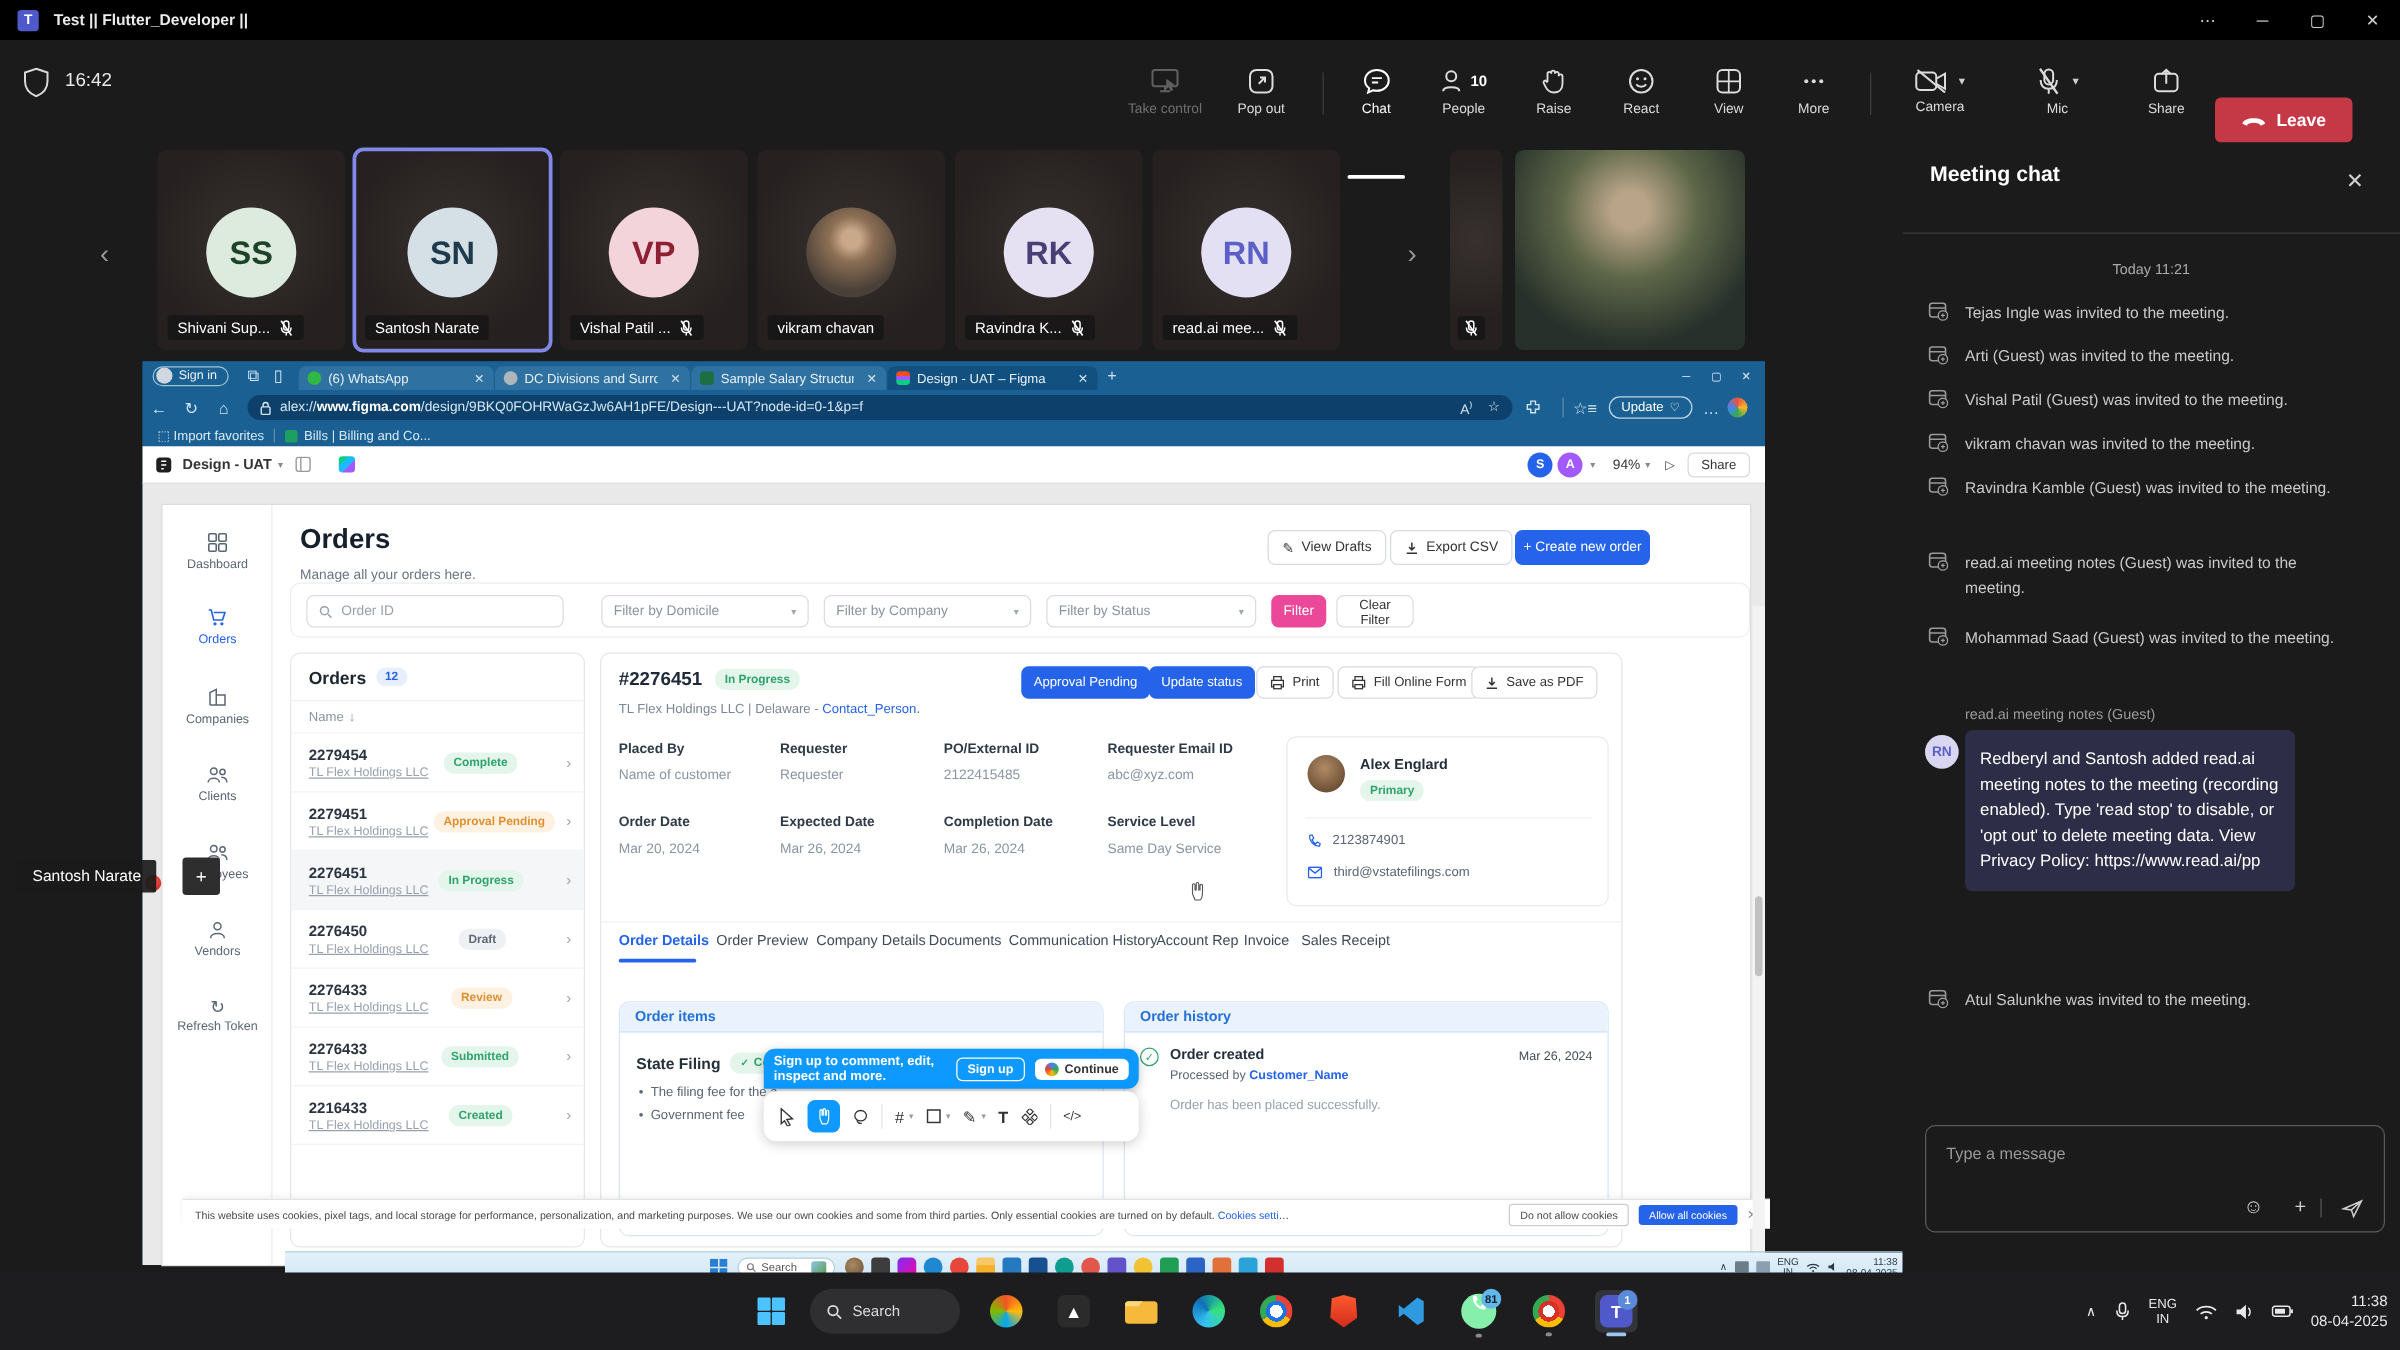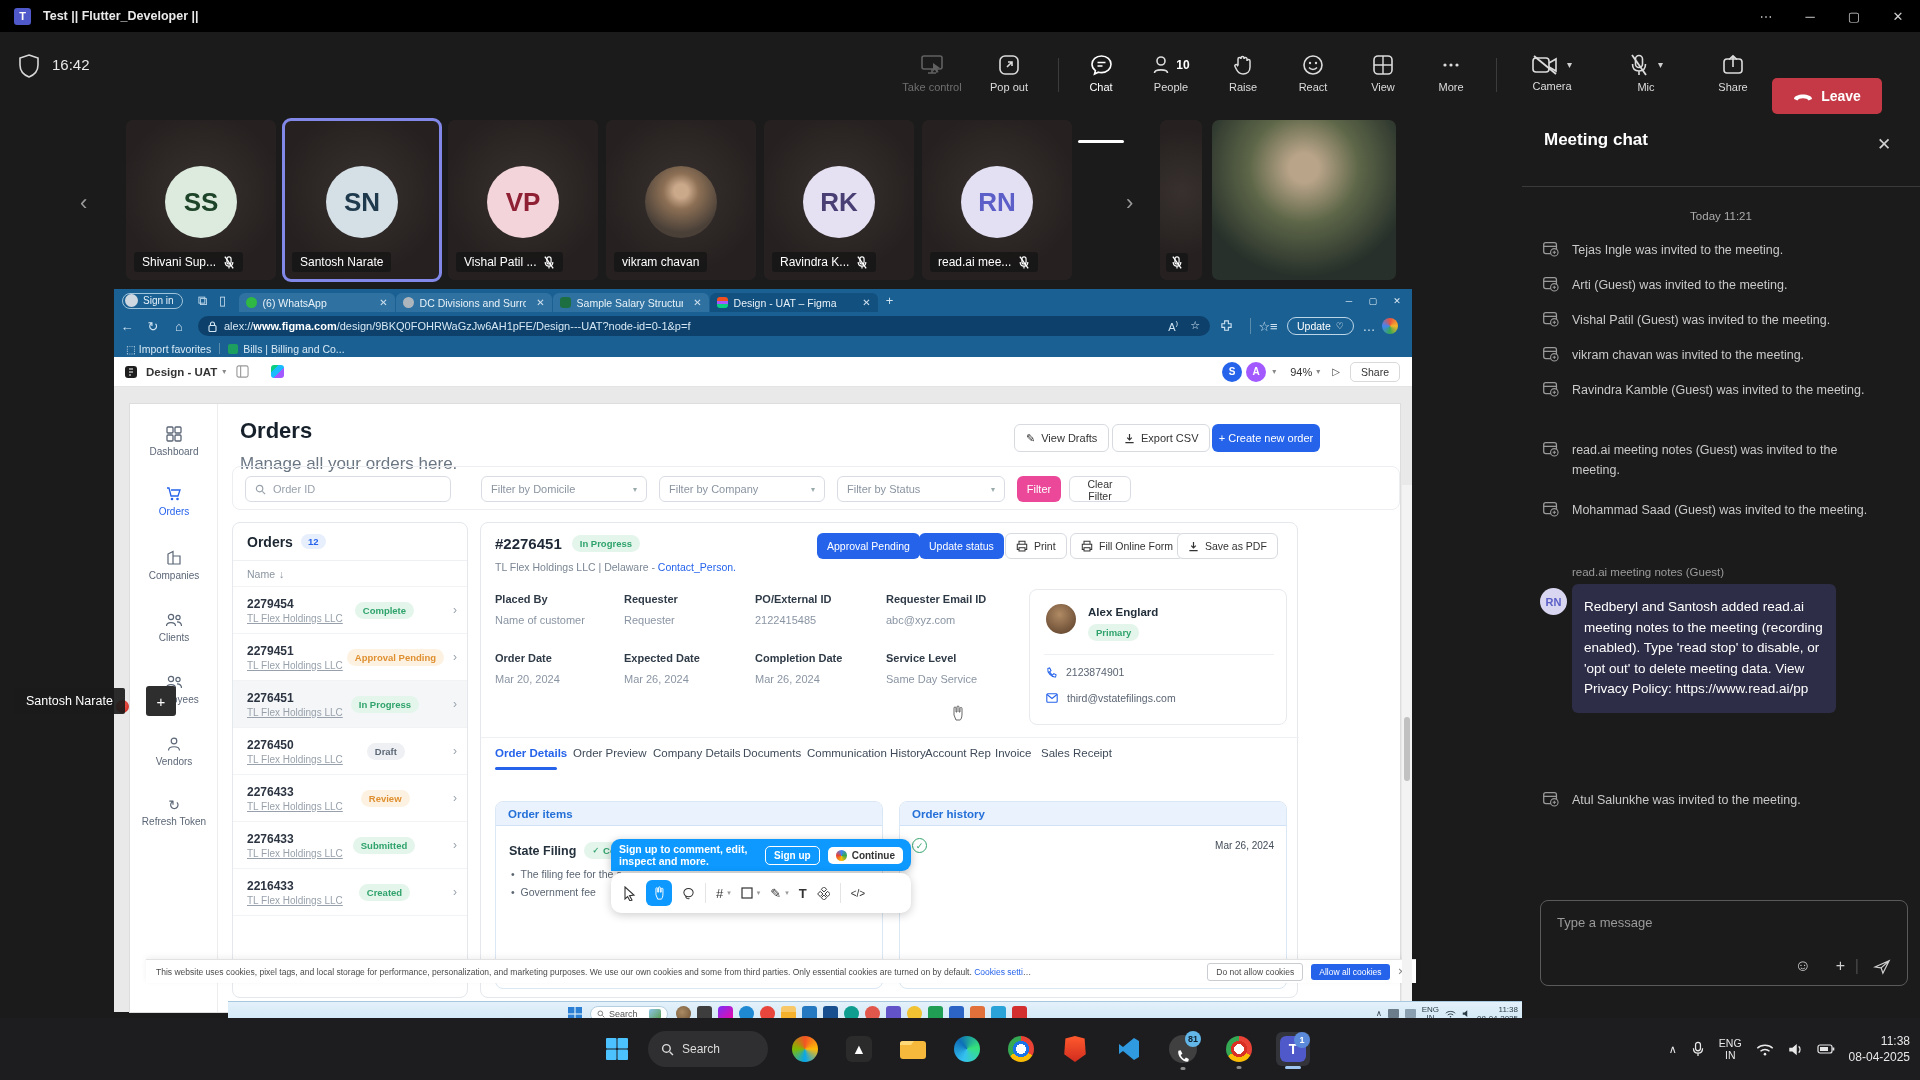--- a/index.html
+++ b/index.html
@@ -74,21 +74,21 @@
   .fig-av{width:20px;height:20px;border-radius:50%;color:#fff;font-size:10px;font-weight:bold;margin-left:4px;}
   #fig-share{border:1px solid #d9d9d9;border-radius:5px;height:20px;padding:0 10px;font-size:10.5px;color:#333;margin-left:10px;}
   #canvas{left:0;top:98px;width:1298px;height:625px;background:#e9e9e9;}
 
   
   #frame{left:16px;top:17px;width:1270px;height:608px;background:#fff;box-shadow:0 0 0 1px #ddd;}
   #sidebar{left:0;top:0;width:88px;height:608px;border-right:1px solid #ededed;}
   .nav-it{position:absolute;left:0;width:88px;display:flex;flex-direction:column;align-items:center;gap:4px;color:#5b6676;font-size:10px;}
   .nav-it.active{color:#2563eb;}
   #app-title{left:110px;top:14px;font-size:22px;font-weight:bold;color:#16202b;}
-  #app-sub{left:110px;top:50px;font-size:17px;color:#6b7683;}
+  #app-sub{left:110px;top:50px;font-size:11px;color:#6b7683;}
   .obtn{position:absolute;top:20px;height:28px;border:1px solid #d7dbe0;border-radius:6px;background:#fff;font-size:11px;color:#333;display:flex;align-items:center;gap:6px;padding:0 11px;}
   #btn-create{left:1082px;top:20px;width:108px;height:28px;background:#2563eb;color:#fff;border-radius:6px;font-size:11px;border:none;}
   .fldbar{left:102px;top:62px;width:1168px;height:44px;border:1px solid #eceef1;border-radius:8px;}
   #f-search{position:absolute;left:12px;top:9px;width:206px;height:26px;border:1px solid #d9dde3;border-radius:6px;color:#98a1ab;font-size:11px;display:flex;align-items:center;gap:7px;padding:0 9px;}
   .fdrop{position:absolute;top:9px;height:26px;border:1px solid #d9dde3;border-radius:6px;color:#8a94a0;font-size:11px;display:flex;align-items:center;justify-content:space-between;padding:0 9px;}
   #f-btn{position:absolute;left:784px;top:9px;width:44px;height:26px;background:#ec4899;color:#fff;border-radius:6px;font-size:11px;border:none;}
   #f-clear{position:absolute;left:836px;top:9px;width:62px;height:26px;border:1px solid #d9dde3;background:#fff;border-radius:6px;font-size:10.5px;color:#333;}
 
   
   #listcard{left:102px;top:118px;width:236px;height:476px;border:1px solid #e4e7eb;border-radius:8px;background:#fff;overflow:hidden;}
@@ -761,20 +761,25 @@
                 </span>
             </div>
             <div class="bullet" style="top:66px;">•&nbsp;&nbsp;<span>The filing fee for the a</span></div>
             <div class="bullet" style="top:84px;">•&nbsp;&nbsp;<span>Government fee</span></div>
           </div>
 
           <div class="subcard" style="left:418px;width:388px;height:188px;">
             <div class="sh">Order history</div>
             <div class="hist-row" style="position:absolute;left:12px;top:36px;display:flex;gap:9px;">
               <div class="chk">✓</div>
+              <div>
+                <div class="ht">Order created</div>
+                <div class="hd2"><span>Processed by </span><a href="#">Customer_Name</a></div>
+                <div class="hn">Order has been placed successfully.</div>
+              </div>
             </div>
             <div class="hdate" style="right:12px;top:38px;">Mar 26, 2024</div>
             <div class="hist-row" style="position:absolute;left:12px;top:158px;display:flex;gap:9px;">
               <div class="chk">✓</div>
               <div class="ht">At State</div>
             </div>
             <div class="hdate" style="right:12px;top:160px;">Mar 26, 2024</div>
           </div>
         </div>
 
@@ -1031,21 +1036,21 @@
       </div>
     <div class="tb-ic" style="left:1058px;">
         <span style="width:24px;height:26px;background:linear-gradient(#ff5a2d,#d12c1e);clip-path:polygon(50% 100%,5% 70%,10% 10%,50% 0,90% 10%,95% 70%);"></span>
       </div>
     <div class="tb-ic" style="left:1112px;">
       <svg width="24" height="24" viewBox="0 0 24 24">
           <path d="M17 1 L22 4 V20 L17 23 L6 14 L2 17 V7 L6 10 Z" fill="#2f9ae0"></path>
         </svg>
     </div>
     <div class="tb-ic" style="left:1166px;">
-      <span style="position:relative;width:28px;height:28px;border-radius:50%;background:#404040;display:flex;align-items:flex-end;justify-content:center;">
+      <span style="position:relative;width:28px;height:28px;border-radius:50%;background:#86efac;display:flex;align-items:flex-start;justify-content:center;">
         <svg width="14" height="14" viewBox="0 0 12 12">
             <path d="M2 1.5 L4 1 L5.5 4 L4 5.2 C4.6 6.8 5.8 8 7.2 8.8 L8.5 7.2 L11 8.5 L10.5 10.8 C6 11.5 1 6 2 1.5 Z" fill="#fff"></path>
           </svg>
         <span class="badge">81</span>
         <span class="rundot"></span>
       </span>
     </div>
     <div class="tb-ic" style="left:1222px;">
       <span style="position:relative;width:26px;height:26px;border-radius:50%;background:radial-gradient(circle,#fff 0 26%,#d93025 26% 45%,transparent 45%),conic-gradient(#ea4335 0 33%,#fbbc05 33% 66%,#34a853 66%);">
         <span class="rundot"></span>

